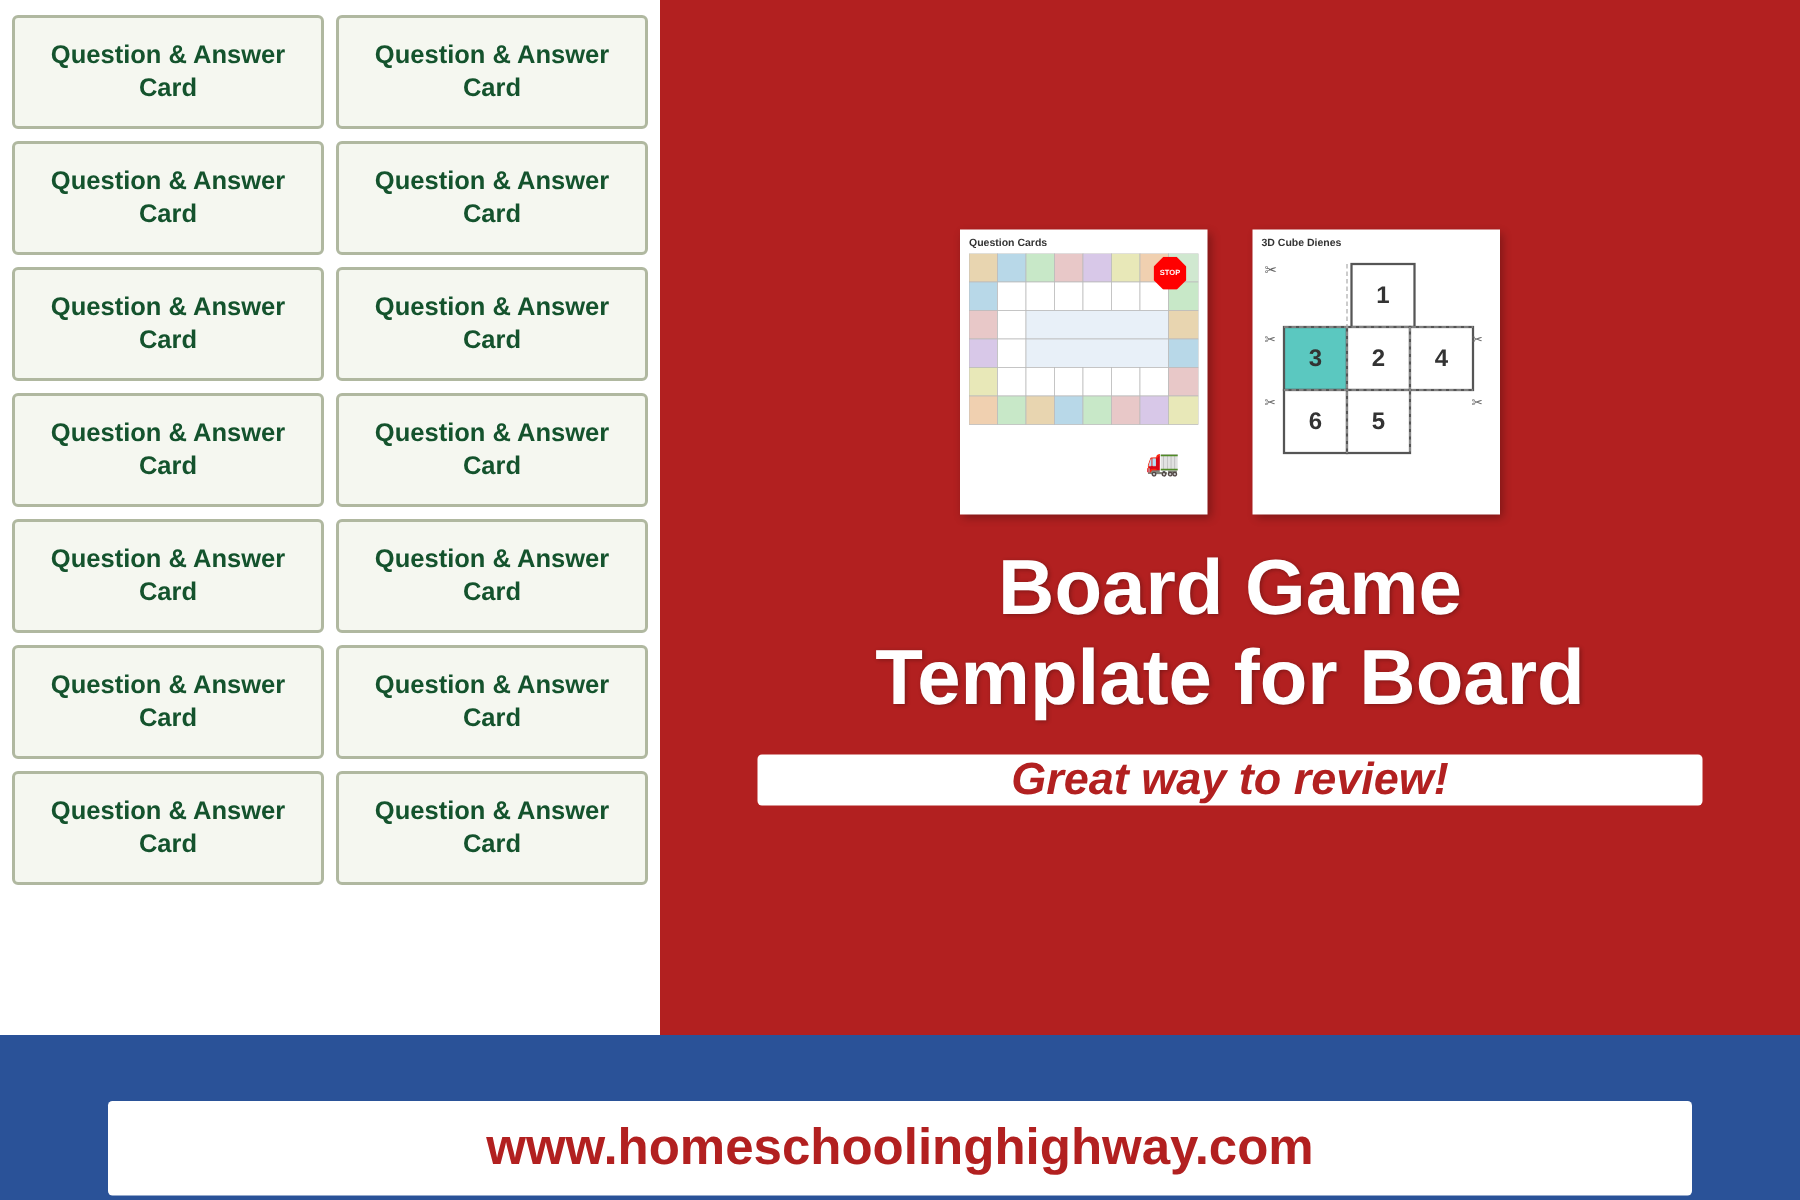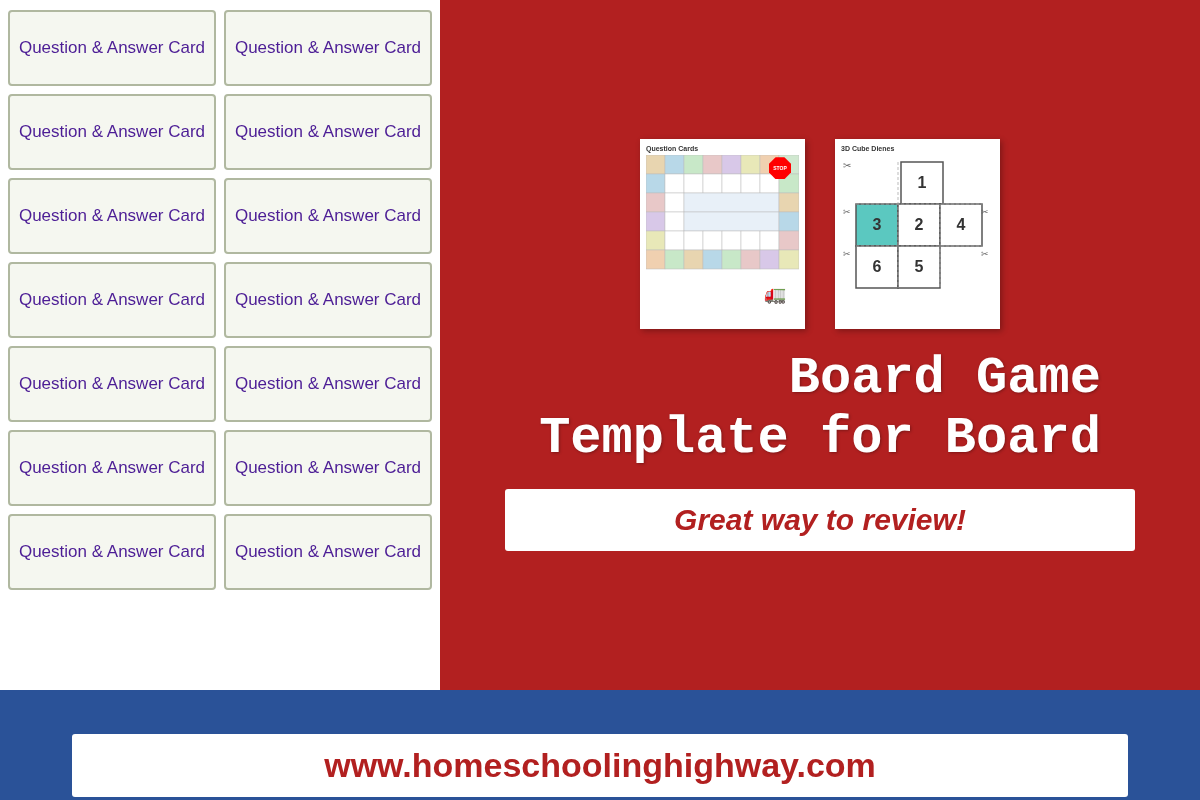--- a/index.html
+++ b/index.html
@@ -31,22 +31,22 @@
     .qa-card {
       border: 2px solid #b0b8a0;
       background: #f5f7f0;
       border-radius: 4px;
       display: flex;
       align-items: center;
       justify-content: center;
       text-align: center;
       padding: 12px 8px;
       font-size: 17px;
-      font-weight: 400;
-      color: #4c1d95;
+      font-weight: 700;
+      color: #14532d;
       min-height: 76px;
       line-height: 1.3;
     }
 
     
     .right-panel {
       flex: 1;
       background: #b22020;
       padding: 20px 30px;
       display: flex;
@@ -122,30 +122,29 @@
       color: #333;
       font-weight: bold;
       margin-bottom: 5px;
     }
 
     
     .board-game-title {
       color: white;
       font-size: 52px;
       font-weight: bold;
-      text-align: right;
+      text-align: center;
       line-height: 1.15;
       text-shadow: 1px 1px 3px rgba(0,0,0,0.3);
-      font-family: Liberation Mono, monospace;
     }
 
     
     .review-banner {
       background: white;
-      padding: 14px 40px;
+      padding: 0 40px;
       border-radius: 3px;
       width: 90%;
       text-align: center;
     }
 
     .review-text {
       color: #b22020;
       font-size: 30px;
       font-style: italic;
       font-weight: bold;

